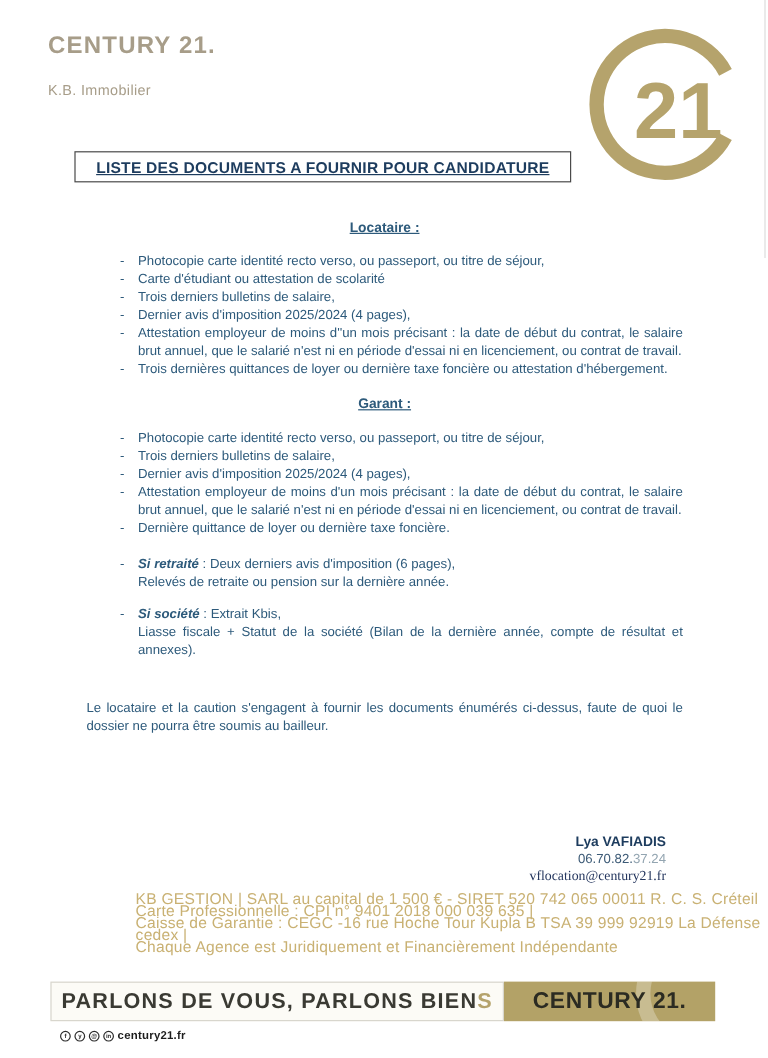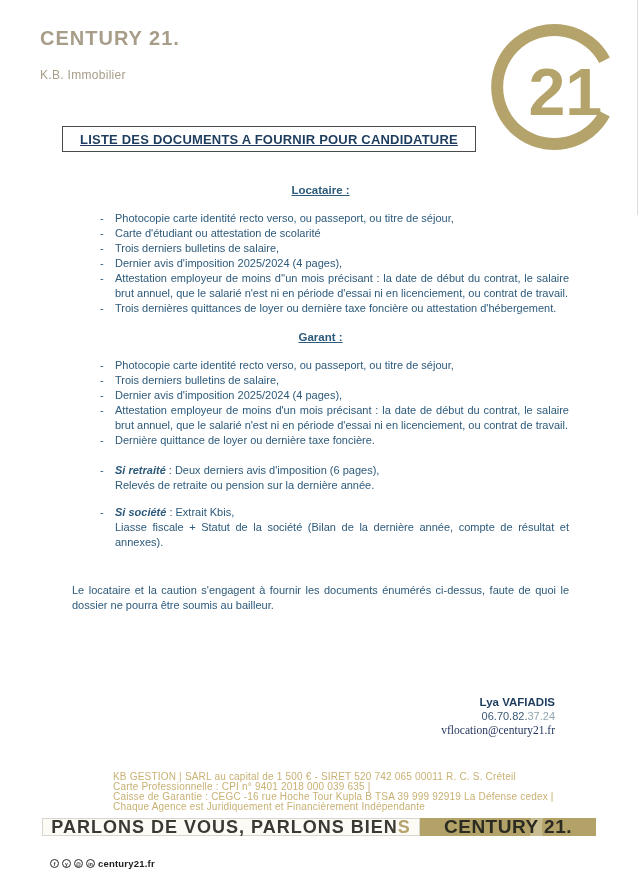--- a/index.html
+++ b/index.html
@@ -50,24 +50,24 @@
   .sec-garant { margin-top: 14px; }
 
   
   .contact { position: absolute; right: 85px; top: 663px; text-align: right; line-height: 14px; margin-top: 32px; }
   .contact-name { font-size: 11.5px; font-weight: bold; color: #1d3c5e; }
   .contact-phone { font-size: 11px; color: #3c5a76; }
   .phone-light { color: #93a5b1; }
   .contact-email { font-family: "Liberation Serif", serif; font-size: 11.5px; color: #24365e; }
 
   
-  .legal { position: absolute; left: 113px; top: 772px; font-size: 10px; line-height: 10px; color: #c9b173; letter-spacing: .2px; }
+  .legal { position: absolute; left: 113px; top: 744px; font-size: 13px; line-height: 10px; color: #c9b173; letter-spacing: .2px; }
 
   
-  .banner { position: absolute; left: 42px; top: 818px; height: 18px; display: flex; align-items: center; }
+  .banner { position: absolute; left: 42px; top: 818px; height: 33px; display: flex; align-items: center; }
   .banner-white {
     width: 378px; height: 100%; background: #fcfbf6; border: 1px solid #d8d6cd;
     display: flex; align-items: center; justify-content: center;
     font-size: 18px; font-weight: bold; letter-spacing: 1px; color: #3a3a33; white-space: nowrap;
   }
   .slogan-accent { color: #b5a36c; }
   .banner-gold {
     width: 176px; height: 100%; background: #b3a267; position: relative; overflow: hidden;
     display: flex; align-items: center; justify-content: center;
     font-size: 19px; font-weight: bold; letter-spacing: .5px; color: #2b2b22; white-space: nowrap;

